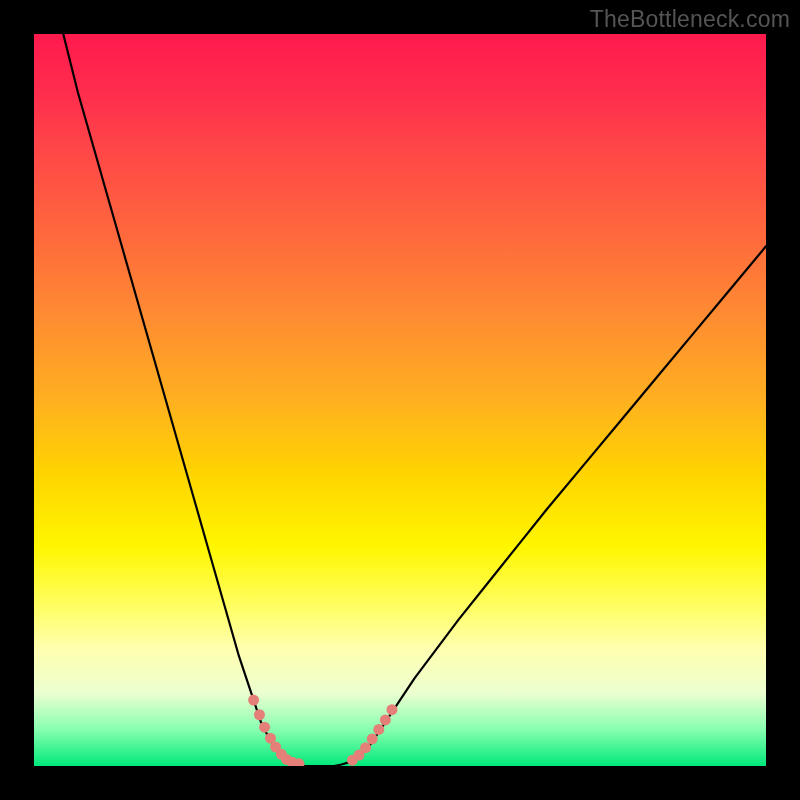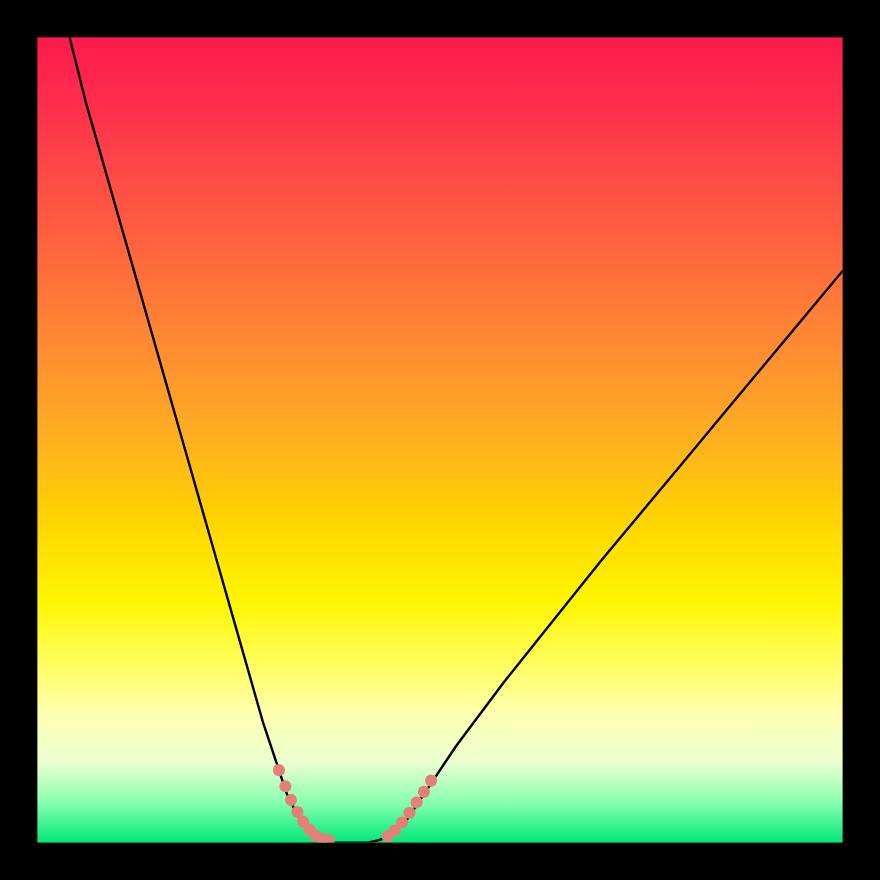--- a/index.html
+++ b/index.html
@@ -55,20 +55,21 @@
   svg {
     position: absolute;
     top: 0;
     left: 0;
   }
 </style>
 </head>
 <body>
 
 <div class="frame">
+  <div class="watermark">TheBottleneck.com</div>
   <div class="plot">
     <svg id="chart-svg" width="732" height="732" viewBox="0 0 732 732">
         <path d="M29.28 0.00 L43.92 58.56 L58.56 109.80 L73.20 161.04 L87.84 212.28 L102.48 263.52 L117.12 314.76 L131.76 366.00 L146.40 417.24 L161.04 468.48 L175.68 519.72 L190.32 570.96 L204.96 622.20 L219.60 666.12 L226.92 688.08 L234.24 702.72 L241.56 713.70 L248.88 723.22 L256.20 728.34" fill="none" stroke="#000000" stroke-width="2.2" stroke-linecap="round" stroke-linejoin="round"></path>
         <path d="M256.20 728.34 L263.52 730.54 L270.84 732.00 L278.16 732.00 L285.48 732.00 L292.80 732.00 L300.12 732.00 L307.44 730.54 L314.76 728.34 L322.08 724.68" fill="none" stroke="#000000" stroke-width="2.2" stroke-linecap="round" stroke-linejoin="round"></path>
         <path d="M322.08 724.68 L336.72 710.04 L351.36 688.08 L366.00 666.12 L380.64 644.16 L402.60 614.88 L424.56 585.60 L453.84 549.00 L483.12 512.40 L512.40 475.80 L549.00 431.88 L585.60 387.96 L622.20 344.04 L658.80 300.12 L695.40 256.20 L732.00 212.28" fill="none" stroke="#000000" stroke-width="2.2" stroke-linecap="round" stroke-linejoin="round"></path>
         <circle cx="219.60" cy="666.12" r="5.5" fill="#e58078"></circle>
         <circle cx="225.46" cy="680.76" r="5.5" fill="#e58078"></circle>
         <circle cx="230.58" cy="693.20" r="5.5" fill="#e58078"></circle>
         <circle cx="236.44" cy="704.18" r="5.5" fill="#e58078"></circle>
         <circle cx="241.56" cy="712.97" r="5.5" fill="#e58078"></circle>

